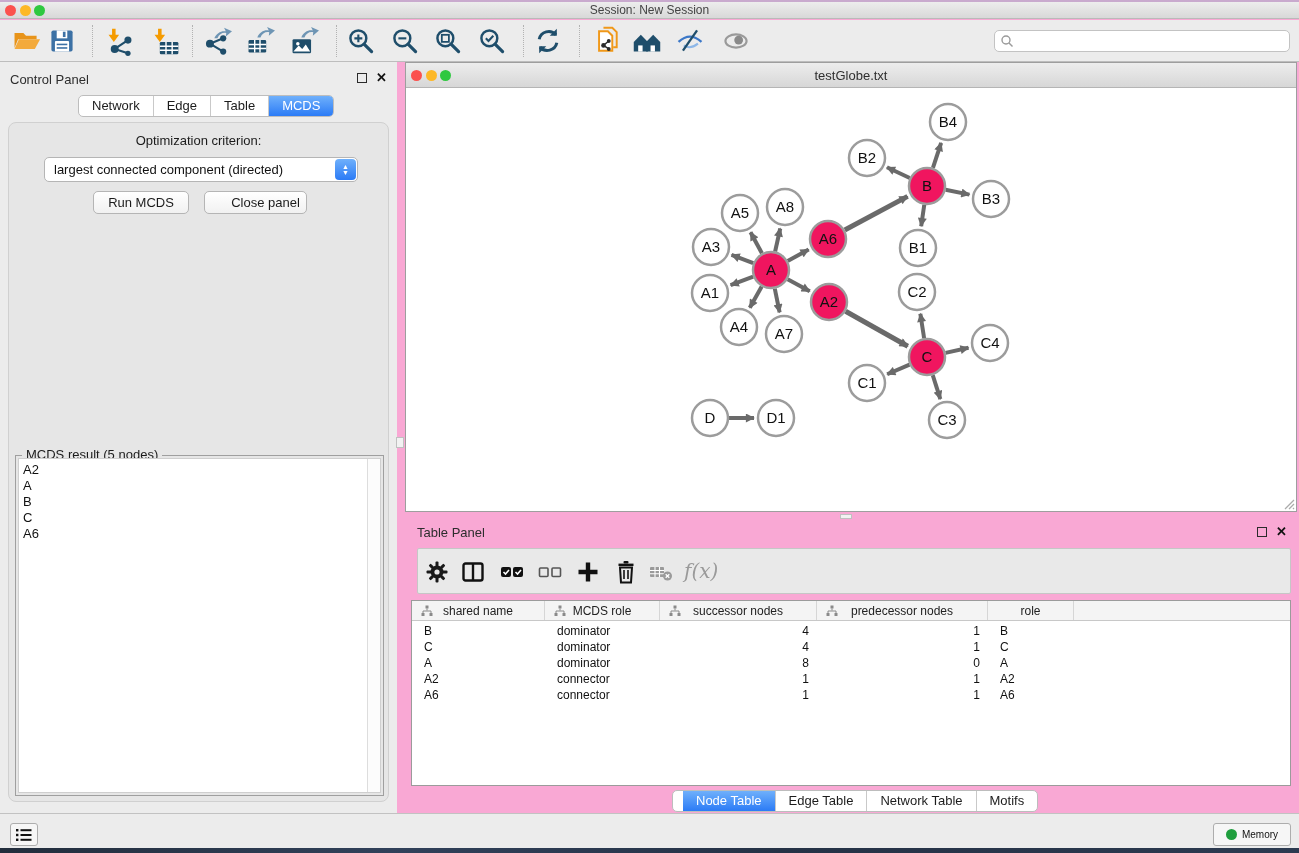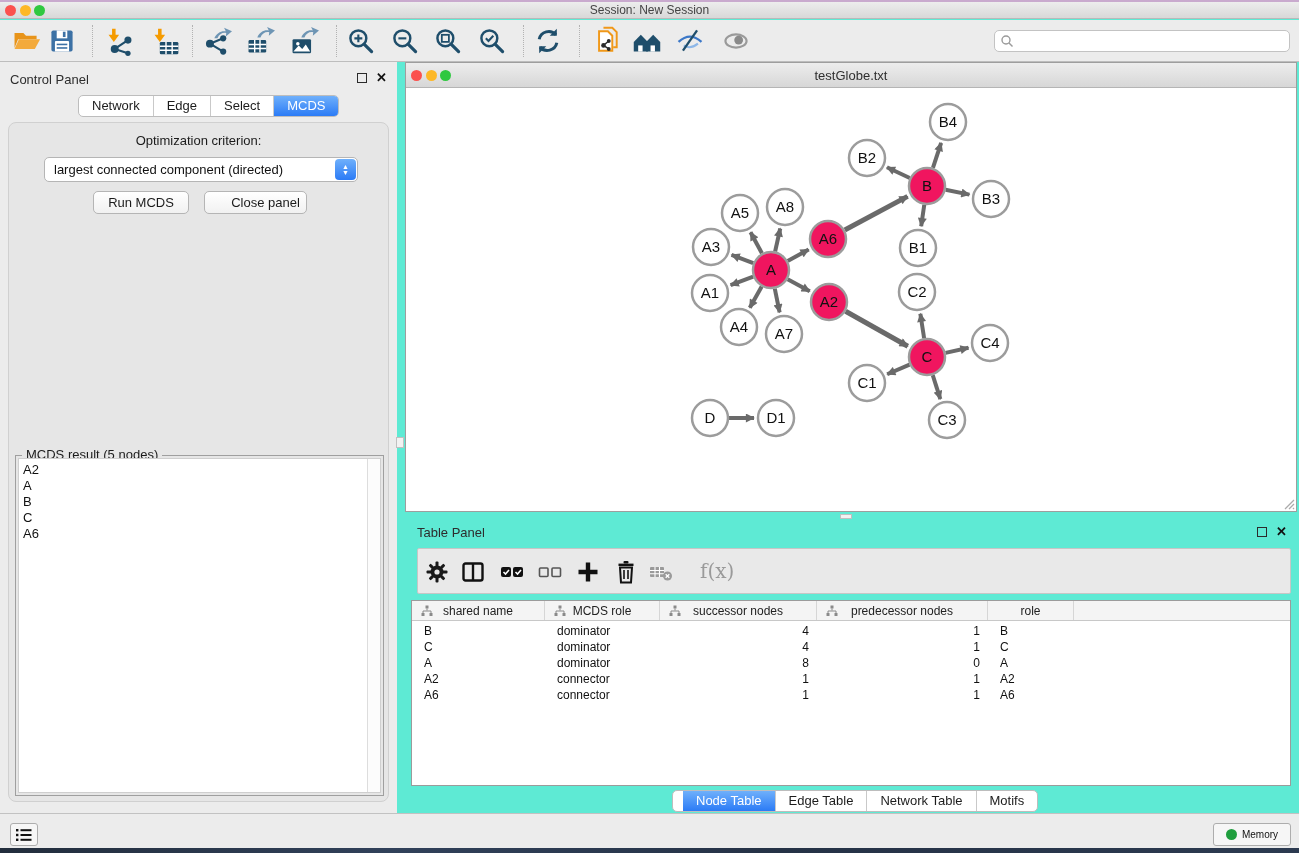--- a/index.html
+++ b/index.html
@@ -1,17 +1,17 @@
 <!DOCTYPE html>
 <html><head>
 <meta charset="utf-8">
 <style>
   * { margin:0; padding:0; box-sizing:border-box; }
   body { font-family:"Liberation Sans", sans-serif; background:#e8e8e8; }
-  #root { position:relative; width:1299px; height:853px; background:#5eead4; overflow:hidden; }
+  #root { position:relative; width:1299px; height:853px; background:#f9a8d4; overflow:hidden; }
 
   .top-strip { position:absolute; left:0; top:0; width:100%; height:2px; background:#c9aace; }
   .titlebar { position:absolute; left:0; top:2px; width:100%; height:17px;
     background:linear-gradient(#ededed,#d8d8d8); border-bottom:1px solid #b9b9b9; }
   .titlebar .title { text-align:center; font-size:12px; line-height:17px; color:#444; }
   .lights { position:absolute; left:5px; top:3px; display:flex; gap:3.5px; }
   .light { width:11px; height:11px; border-radius:50%; display:inline-block; }
   .light.red { background:#fb514e; } .light.yellow { background:#fdb827; } .light.green { background:#2fc840; }
 
   .main-toolbar { position:absolute; left:0; top:20px; width:100%; height:42px;
@@ -62,21 +62,21 @@
   .net-titlebar .title { text-align:center; font-size:13px; line-height:25px; color:#2f2f2f; }
   .net-canvas { position:absolute; left:0; top:26px; width:890px; height:422px; background:#fff; }
   .resize-grip { position:absolute; right:1px; bottom:1px; }
 
   
   .table-panel { position:absolute; left:405px; top:520px; width:894px; height:293px; }
   .tp-toolbar { position:absolute; left:12px; top:28px; width:874px; height:46px;
     background:#e9e9e9; border:1px solid #c6c6c6; border-radius:2px; }
   .tpi { position:absolute; top:10px; width:26px; height:26px; border:none; background:transparent; padding:1px; }
   .tpi svg { width:100%; height:100%; }
-  .fx { position:absolute; top:10px; font-family:"DejaVu Serif", serif; font-size:20px; color:#9a9a9a;margin-left:16px; }
+  .fx { position:absolute; top:10px; font-family:"DejaVu Serif", serif; font-style:italic; font-size:20px; color:#9a9a9a; }
   .data-table { position:absolute; left:6px; top:80px; width:880px; height:186px; background:#fff; border:1px solid #9b9b9b; overflow:hidden; }
   .t-head { display:flex; height:20px; background:#f4f4f4; border-bottom:1px solid #c8c8c8; }
   .th { position:relative; display:flex; align-items:center; justify-content:center;
     border-right:1px solid #d6d6d6; font-size:12px; color:#222; }
   .th svg { position:absolute; left:9px; top:4px; }
   .th.filler { flex:1; border-right:none; }
   .t-body { padding-top:2px; }
   .tr { display:flex; height:16px; }
   .td { font-size:12px; line-height:16px; color:#111; padding:0 12px; overflow:hidden; white-space:nowrap; }
   .td.right { text-align:right; padding-right:8px; }
@@ -249,21 +249,21 @@
 
   <div class="control-panel">
     <div class="panel-header">Control Panel</div>
     <div class="panel-icons">
       <span class="ic-float"></span>
       <span class="ic-close">✕</span>
     </div>
     <div class="segmented" id="cp-tabs" style="left:78px; top:33px;">
         <span class="seg">Network</span>
         <span class="seg">Edge</span>
-        <span class="seg">Select</span>
+        <span class="seg">Table</span>
         <span class="seg sel">MCDS</span>
       </div>
     <div class="cp-content">
       <div class="opt-label">Optimization criterion:</div>
       <div class="dropdown">
         <span class="dd-text">largest connected component (directed)</span>
         <span class="dd-stepper">
             <span>▲</span>
             <span>▼</span>
           </span>

